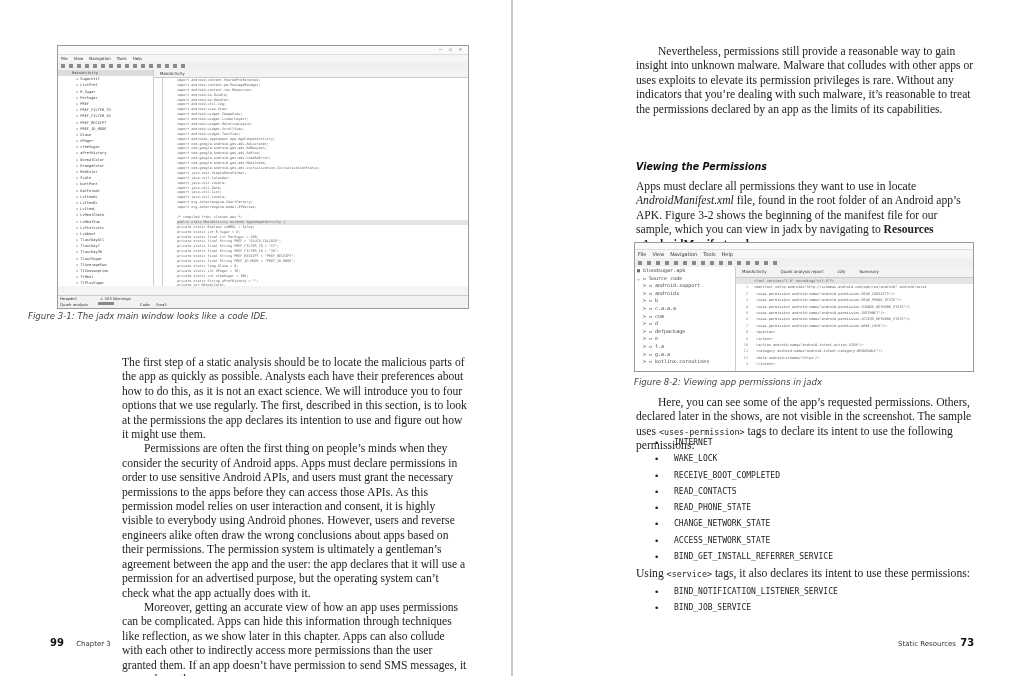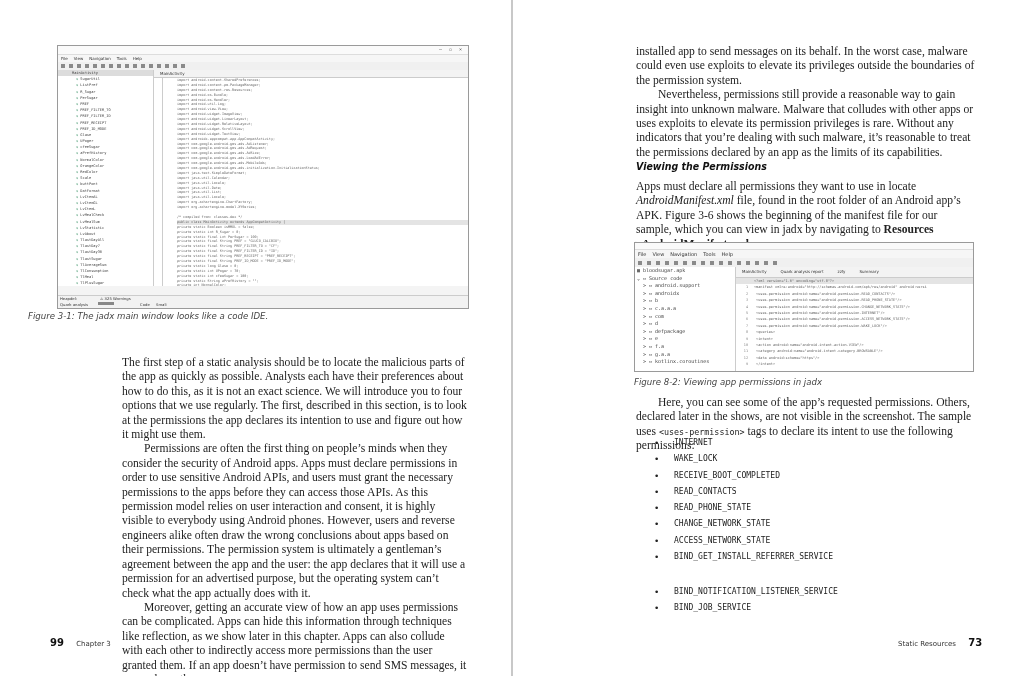--- a/index.html
+++ b/index.html
@@ -183,28 +183,27 @@
       <span class="folio">99</span>
       <span style="margin-left:10px;">Chapter 3</span>
     </div>
   </div>
 
   <div class="page-divider"></div>
 
   <div class="page right"></div>
 
   <div class="body-text" style="left:636px; top:45px; width:340px;">
-    <p>installed app to send messages on its behalf. In the worst case, malware could even use exploits to elevate its privileges outside the boundaries of the permission system.</p>
     <p class="indent">Nevertheless, permissions still provide a reasonable way to gain insight into unknown malware. Malware that colludes with other apps or uses exploits to elevate its permission privileges is rare. Without any indicators that you’re dealing with such malware, it’s reasonable to treat the permissions declared by an app as the limits of its capabilities.</p>
   </div>
 
   <div class="heading2" style="left:636px; top:160px;">Viewing the Permissions</div>
 
   <div class="body-text" style="left:636px; top:180px; width:340px;">
-    <p><span>Apps must declare all permissions they want to use in locate </span><i>AndroidManifest.xml</i><span> file, found in the root folder of an Android app’s APK. Figure 3-6 shows the beginning of the manifest file for our sample, which you can view in jadx by navigating to </span><b>Resources ▸AndroidManifest.xml</b><span>.</span></p>
+    <p><span>Apps must declare all permissions they want to use in locate </span><i>AndroidManifest.xml</i><span> file, found in the root folder of an Android app’s APK. Figure 3-2 shows the beginning of the manifest file for our sample, which you can view in jadx by navigating to </span><b>Resources ▸AndroidManifest.xml</b><span>.</span></p>
   </div>
 
   <div class="figure fig2">
     <div class="titlebar" style="height:6px;"></div>
     <div class="menubar" style="height:8px; font-size:5px;">
       <span>File</span>
       <span>View</span>
       <span>Navigation</span>
       <span>Tools</span>
       <span>Help</span>
@@ -277,23 +276,26 @@
       <li><span class="bullet">•</span><span>INTERNET</span></li>
       <li><span class="bullet">•</span><span>WAKE_LOCK</span></li>
       <li><span class="bullet">•</span><span>RECEIVE_BOOT_COMPLETED</span></li>
       <li><span class="bullet">•</span><span>READ_CONTACTS</span></li>
       <li><span class="bullet">•</span><span>READ_PHONE_STATE</span></li>
       <li><span class="bullet">•</span><span>CHANGE_NETWORK_STATE</span></li>
       <li><span class="bullet">•</span><span>ACCESS_NETWORK_STATE</span></li>
       <li><span class="bullet">•</span><span>BIND_GET_INSTALL_REFERRER_SERVICE</span></li>
     </ul>
 
+  <div class="body-text" style="left:636px; top:567px; width:340px;">
+    <p><span>Using </span><span class="mono">&lt;service&gt;</span><span> tags, it also declares its intent to use these permissions:</span></p>
+  </div>
 
   <ul class="perm-list" id="service-list" style="left:654px; top:584px;">
       <li><span class="bullet">•</span><span>BIND_NOTIFICATION_LISTENER_SERVICE</span></li>
       <li><span class="bullet">•</span><span>BIND_JOB_SERVICE</span></li>
     </ul>
 
   <div class="footer" style="left:898px;">
     <span>Static Resources</span>
-    <span class="folio" style="margin-left:10px;">73</span>
+    <span class="folio" style="margin-left:2px;">73</span>
   </div>
 </div>
 
 </body></html>

